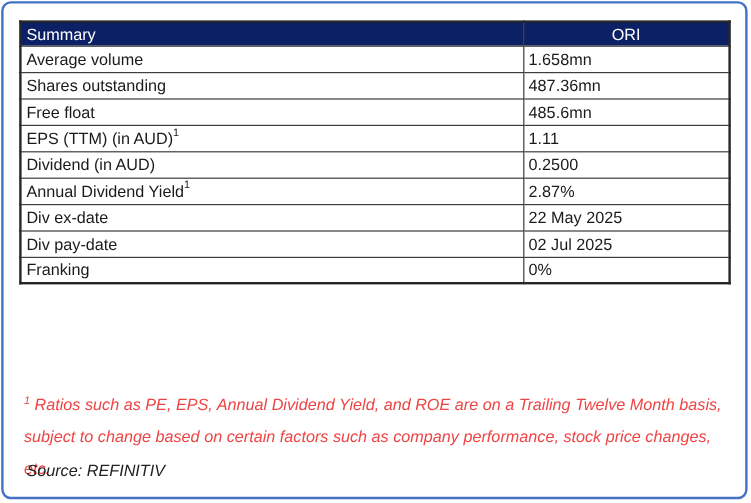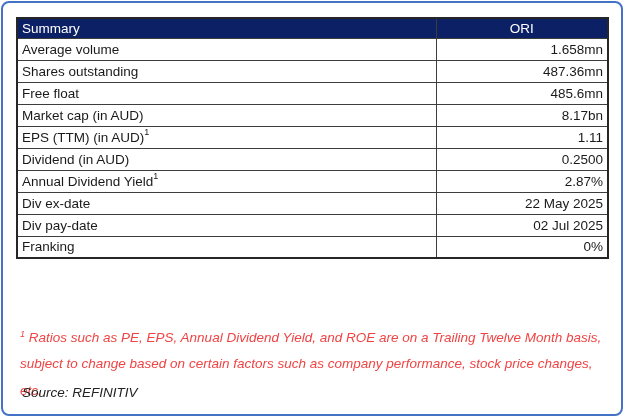--- a/index.html
+++ b/index.html
@@ -34,21 +34,21 @@
   table.summary { border: 2px solid #262626; }
   table.summary thead th {
     background: var(--header-bg, #0c2065);
     color: #ffffff;
     font-weight: normal;
     height: 20px;
   }
   th.col-label { text-align: left; padding-left: 5px; width: 419px; }
   th.col-value { text-align: center; width: 172px; }
   td.label { text-align: left; padding-left: 5px; height: 22px; margin-top: 44px; }
-  td.value { text-align: right; }
+  td.value { text-align: left; }
   td.label sup {
     font-size: 9px;
     line-height: 0;
     position: relative;
     top: -1px;
   }
   .footnote {
     position: absolute;
     left: 17px; top: 322px;
     width: 594px;
@@ -85,24 +85,20 @@
         </tr>
         <tr>
           <td class="label">Shares outstanding</td>
           <td class="value">487.36mn</td>
         </tr>
         <tr>
           <td class="label">Free float</td>
           <td class="value">485.6mn</td>
         </tr>
         <tr>
-          <td class="label">Market cap (in AUD)</td>
-          <td class="value">8.17bn</td>
-        </tr>
-        <tr>
           <td class="label">EPS (TTM) (in AUD)<sup>1</sup></td>
           <td class="value">1.11</td>
         </tr>
         <tr>
           <td class="label">Dividend (in AUD)</td>
           <td class="value">0.2500</td>
         </tr>
         <tr>
           <td class="label">Annual Dividend Yield<sup>1</sup></td>
           <td class="value">2.87%</td>

